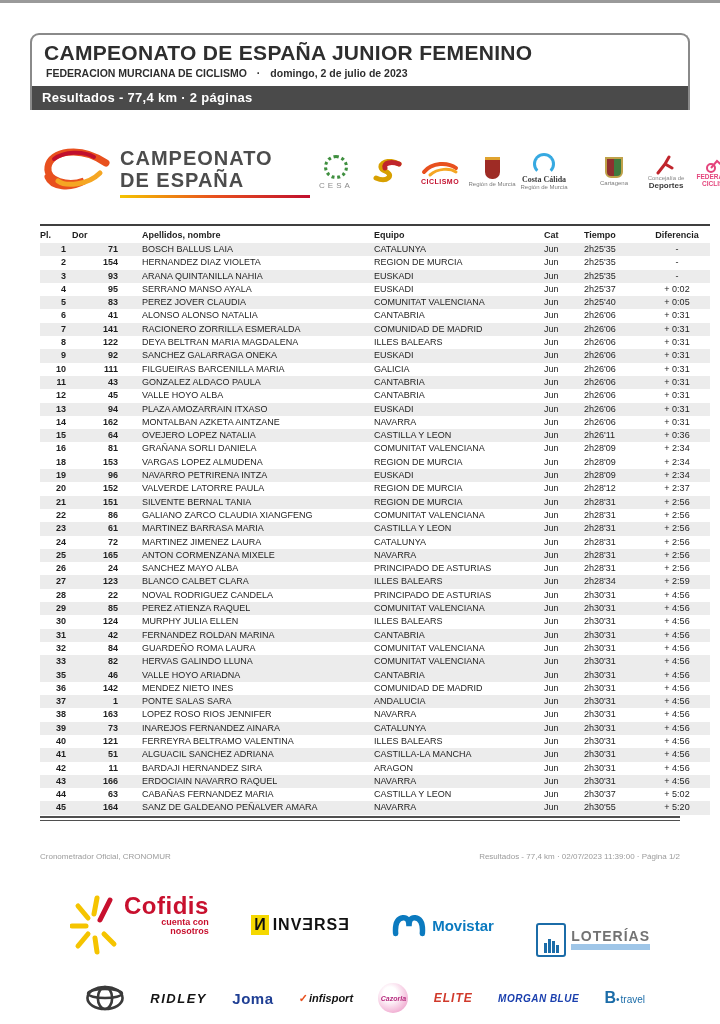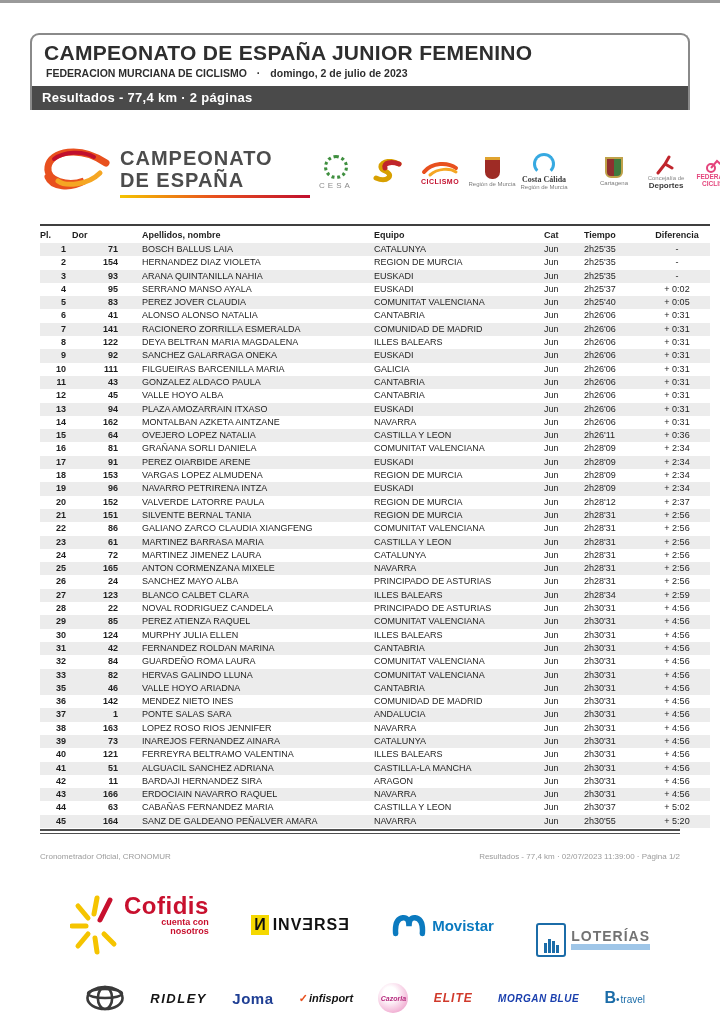--- a/index.html
+++ b/index.html
@@ -360,29 +360,20 @@
     <tr>
       <td class="c-pl">16</td>
       <td class="c-dor">81</td>
       <td class="c-name">GRAÑANA SORLI DANIELA</td>
       <td class="c-team">COMUNITAT VALENCIANA</td>
       <td class="c-cat">Jun</td>
       <td class="c-time">2h28'09</td>
       <td class="c-diff">+ 2:34</td>
     </tr>
 
-    <tr class="odd">
-      <td class="c-pl">17</td>
-      <td class="c-dor">91</td>
-      <td class="c-name">PEREZ OIARBIDE ARENE</td>
-      <td class="c-team">EUSKADI</td>
-      <td class="c-cat">Jun</td>
-      <td class="c-time">2h28'09</td>
-      <td class="c-diff">+ 2:34</td>
-    </tr>
 
     <tr>
       <td class="c-pl">18</td>
       <td class="c-dor">153</td>
       <td class="c-name">VARGAS LOPEZ ALMUDENA</td>
       <td class="c-team">REGION DE MURCIA</td>
       <td class="c-cat">Jun</td>
       <td class="c-time">2h28'09</td>
       <td class="c-diff">+ 2:34</td>
     </tr>

